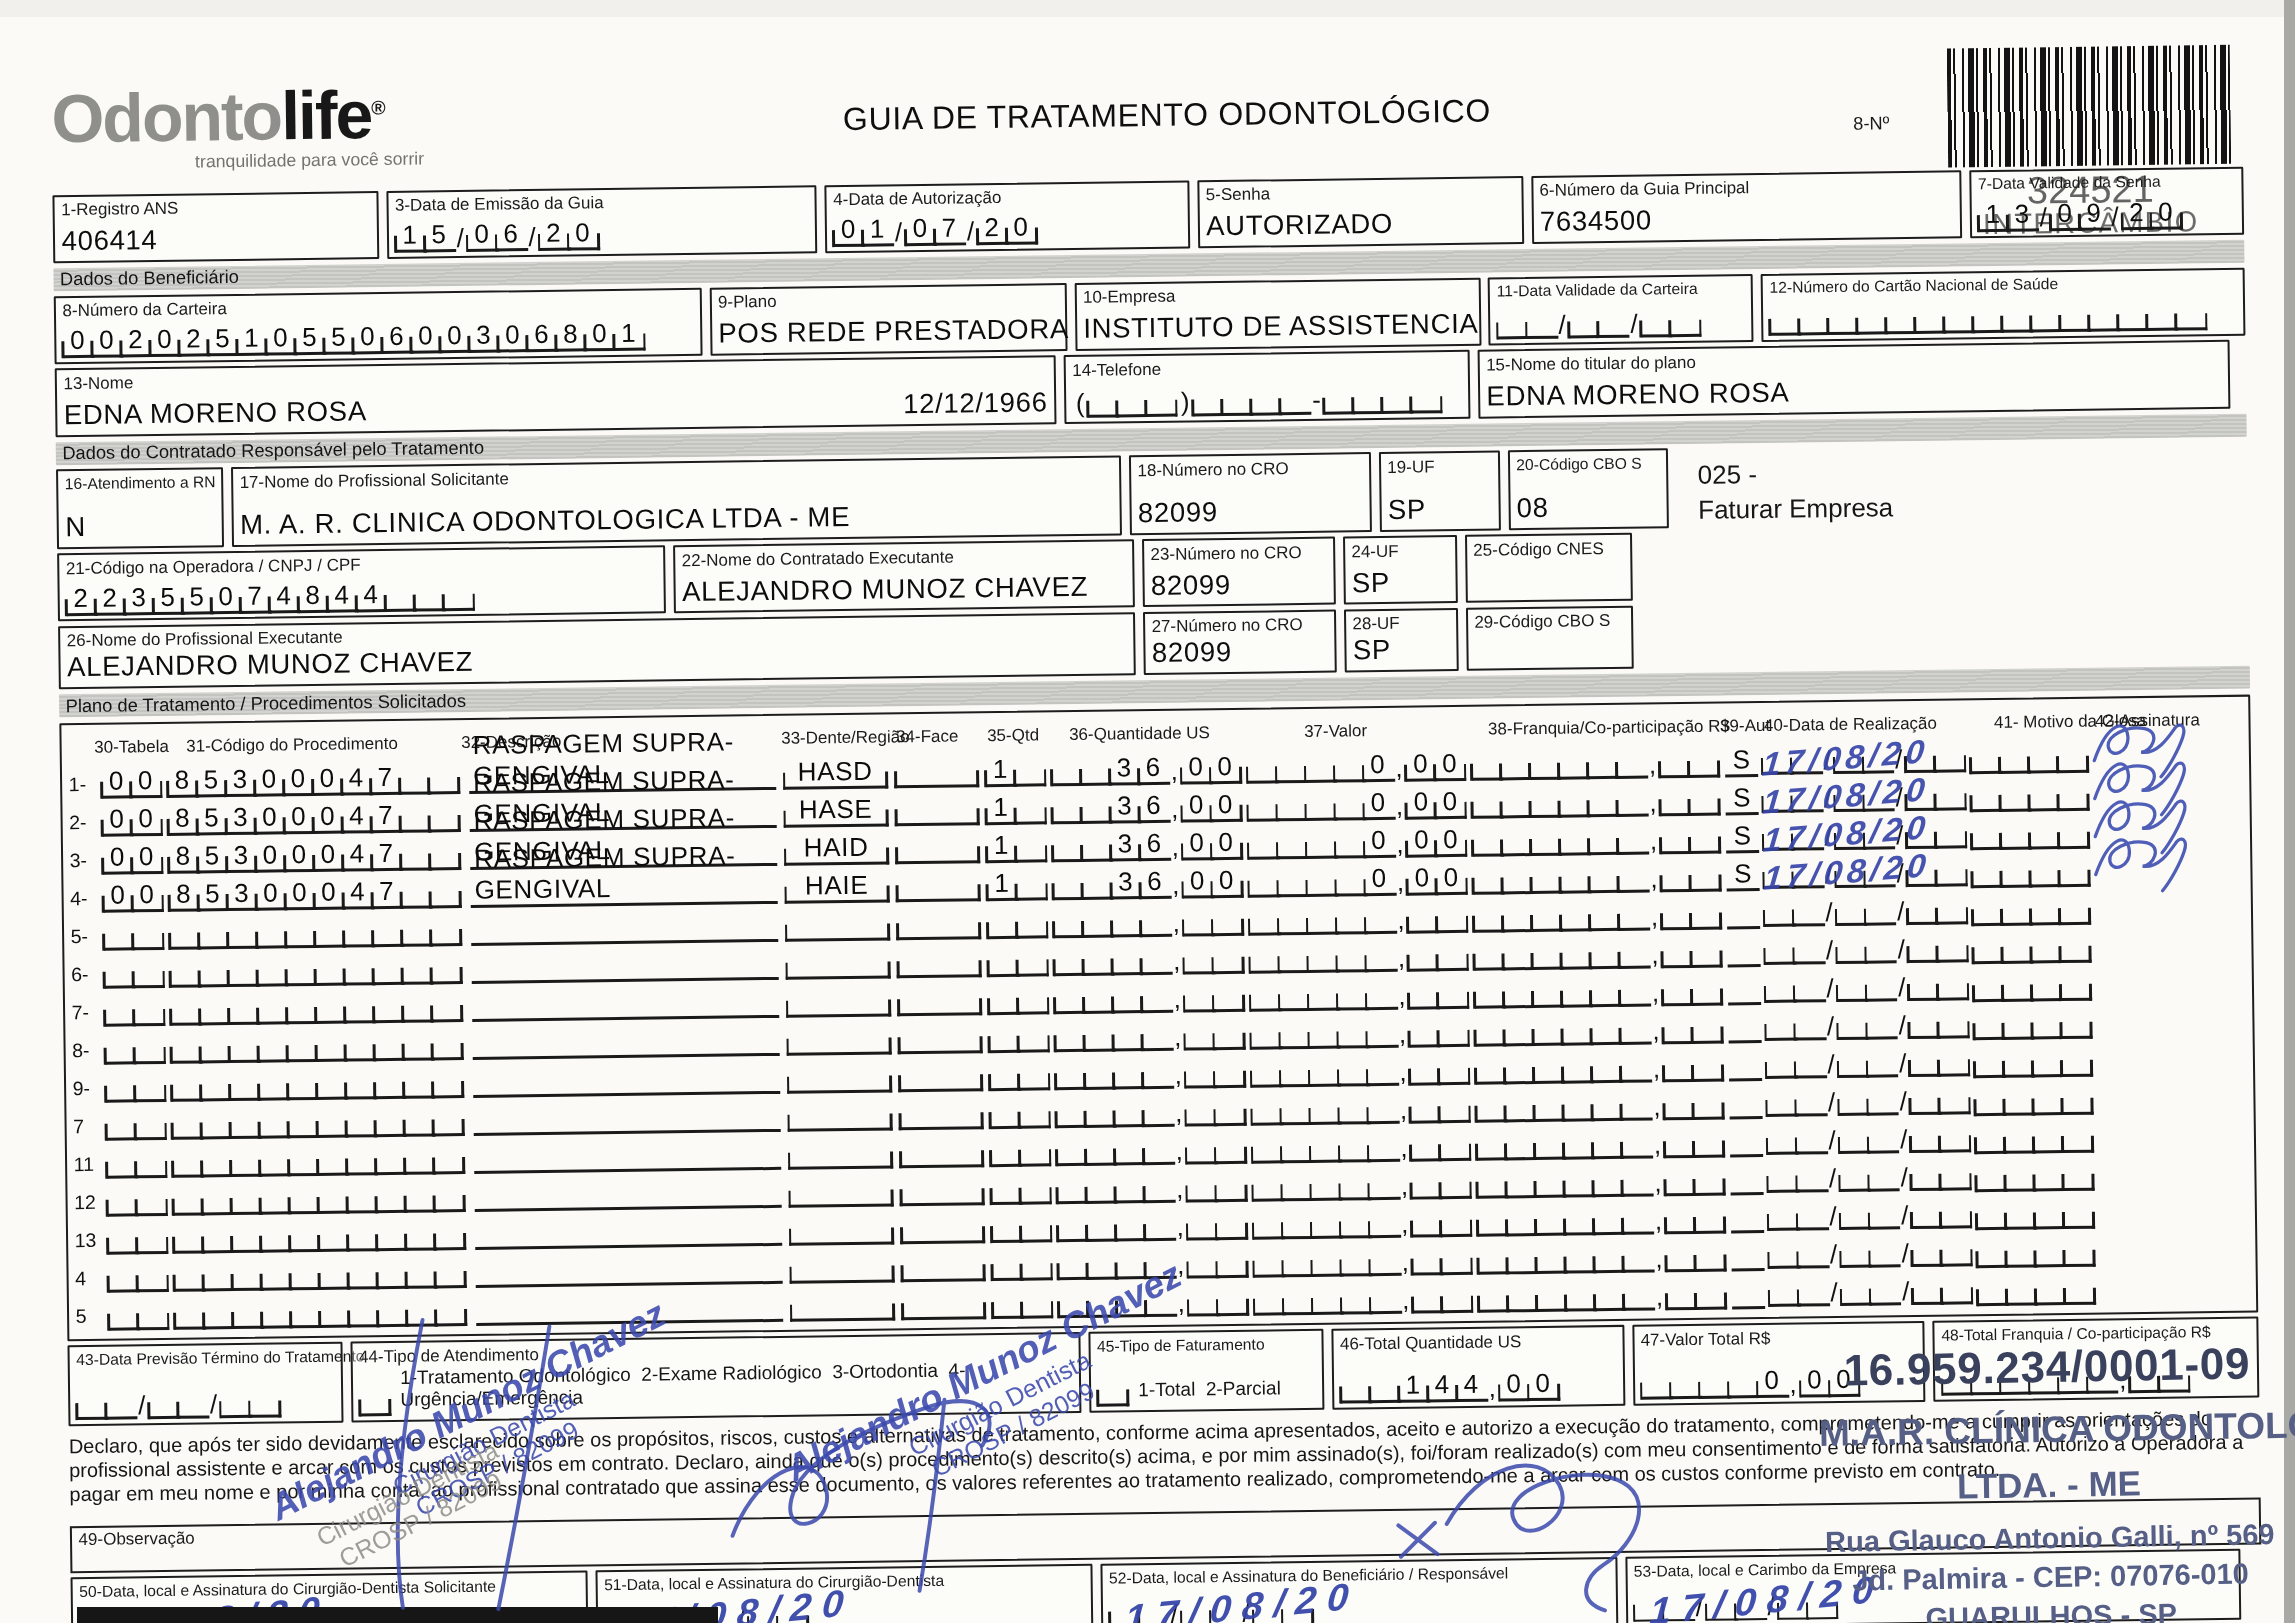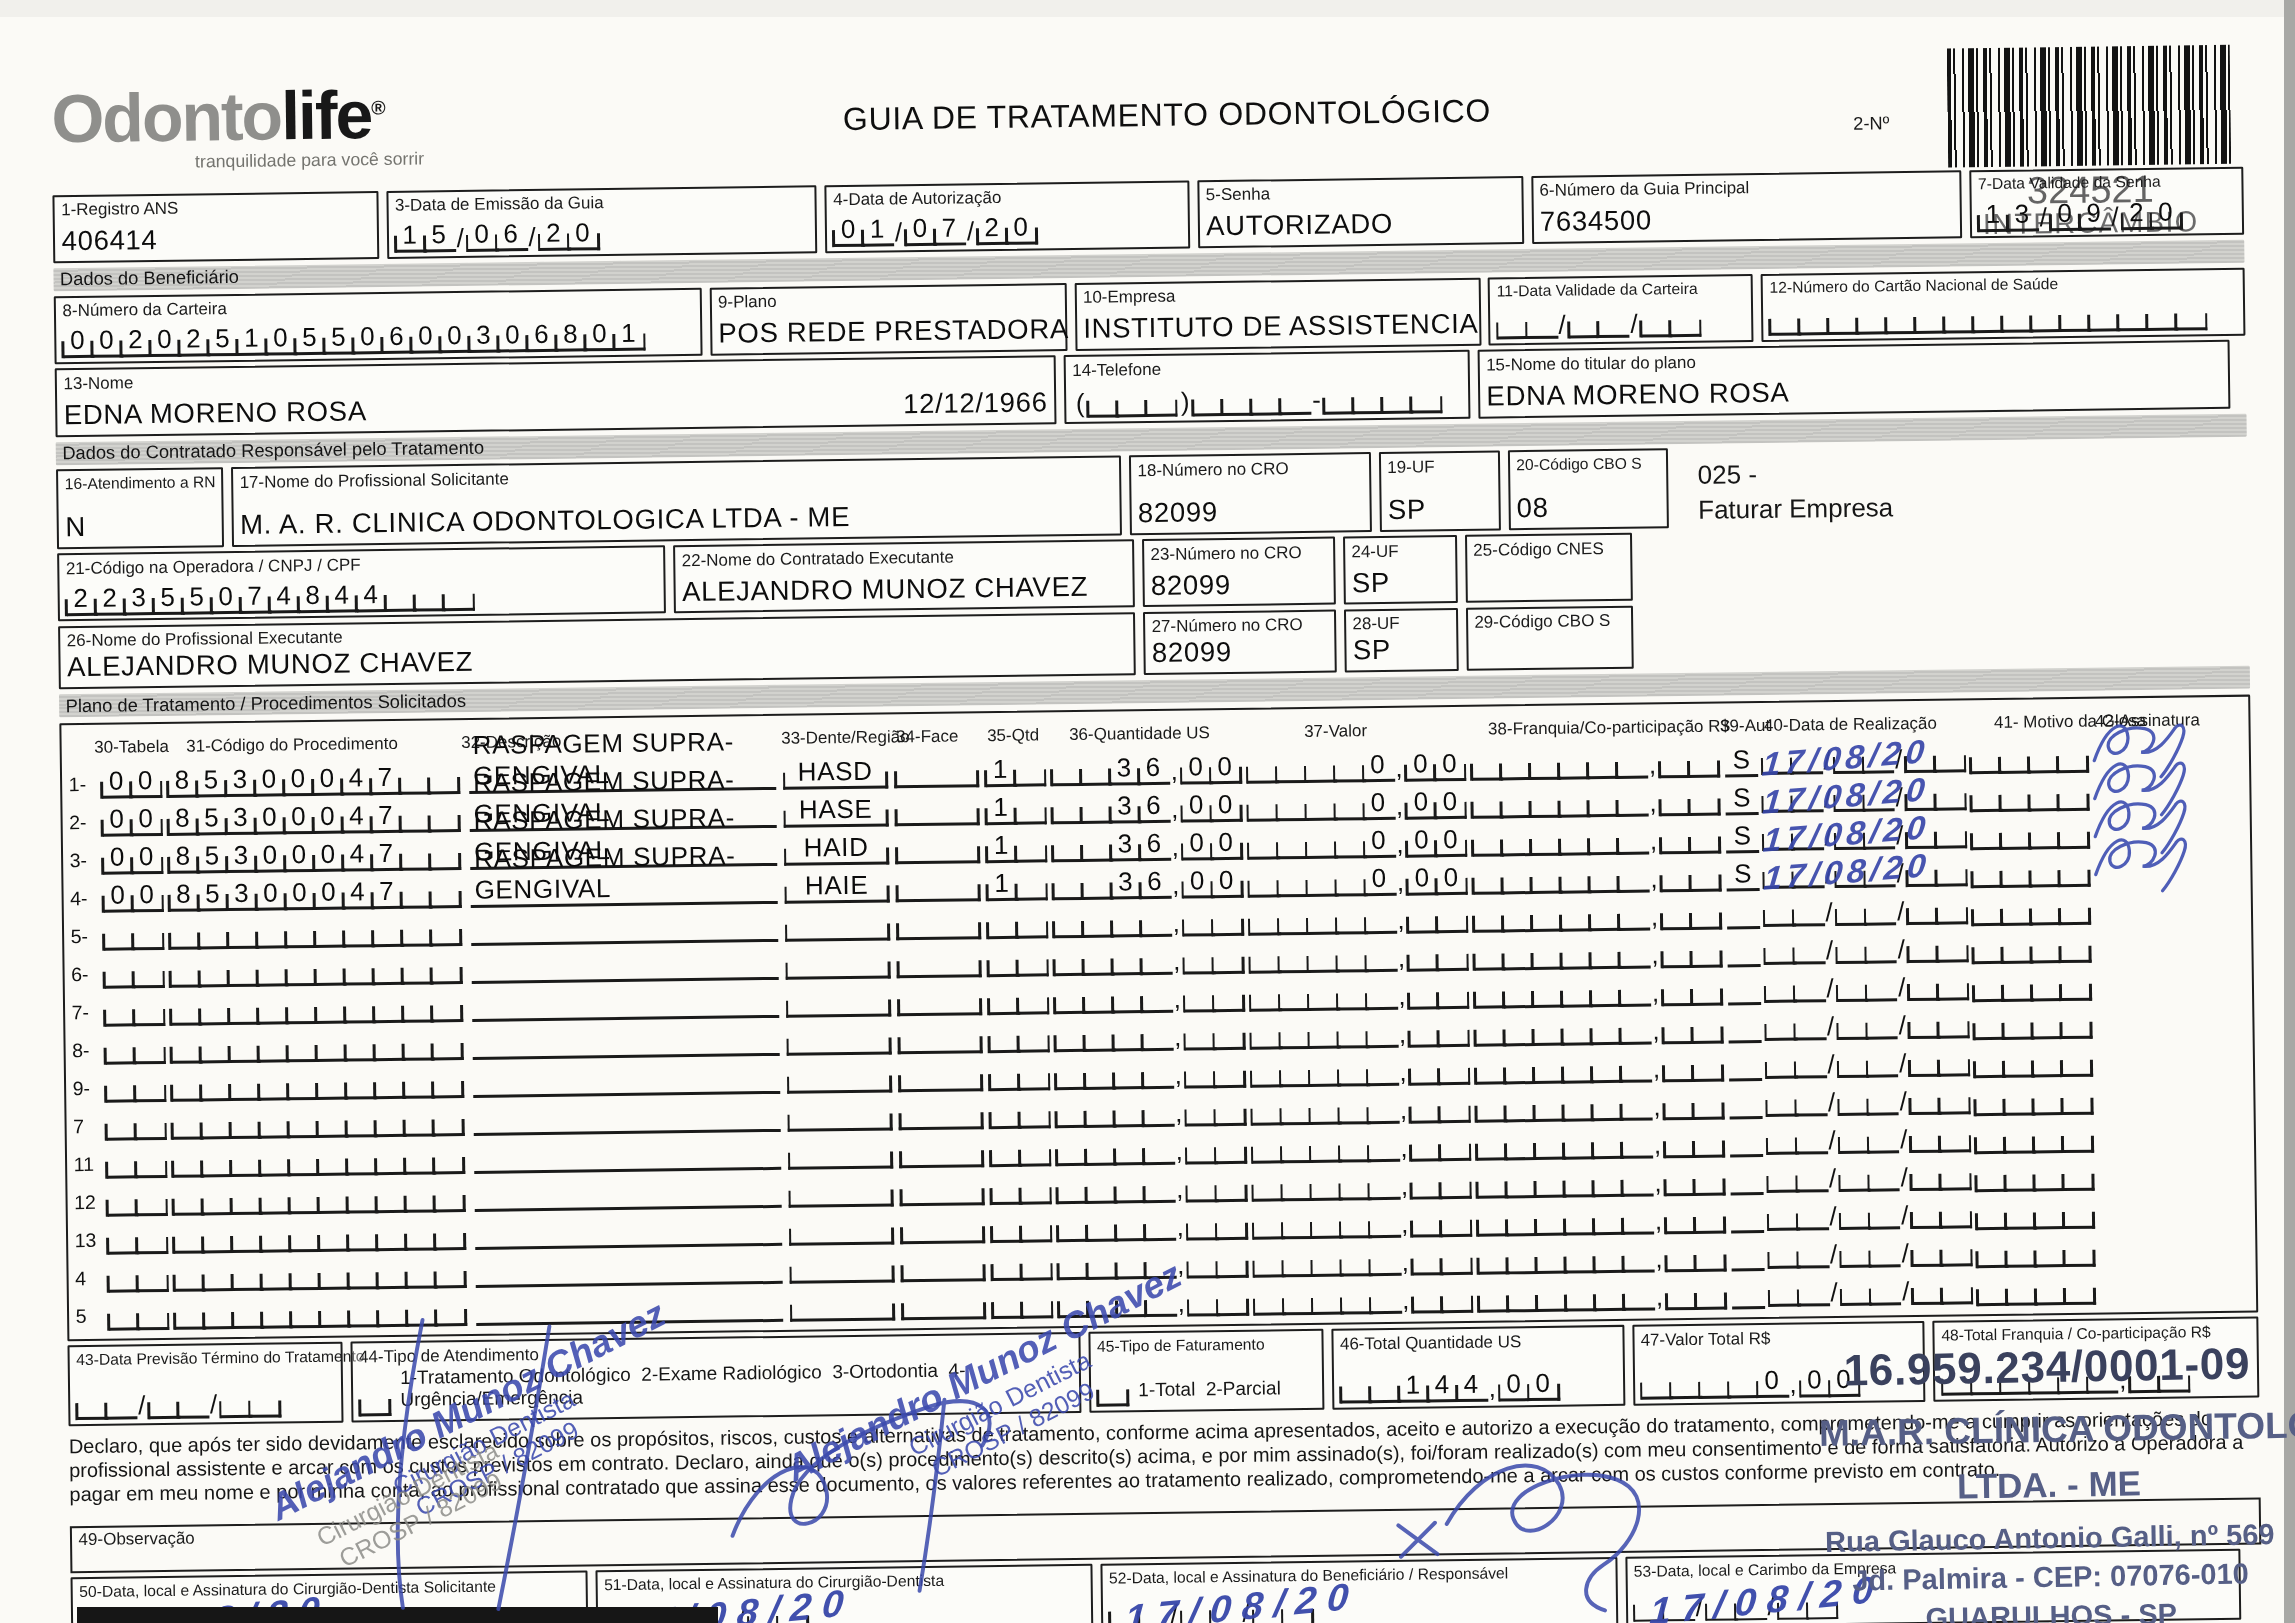--- a/index.html
+++ b/index.html
@@ -109,21 +109,21 @@
 
     <div class="hdr">
       <div class="logo">
         <div class="logo-line"><span class="logo-gray">Odonto</span><span class="logo-black">life</span><span class="logo-reg">®</span></div>
         <div class="tagline">tranquilidade para você sorrir</div>
       </div>
       <div class="titlewrap">
         <div class="title">GUIA DE TRATAMENTO ODONTOLÓGICO</div>
       </div>
       <div class="bcwrap">
-        <span class="bclabel">2-Nº</span>
+        <span class="bclabel">8-Nº</span>
         <div class="barcode"></div>
         <div class="bcnum">324521</div>
         <div class="bcsub">INTERCÂMBIO</div>
       </div>
     </div>
 
     <div class="frow">
       <div class="fbox" style="width:327px">
         <span class="flabel">1-Registro ANS</span>
         <span class="fval">406414</span>

